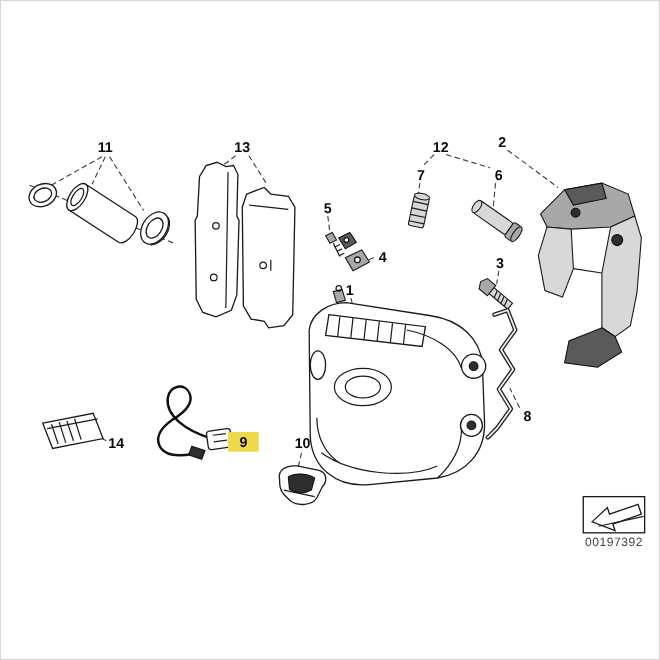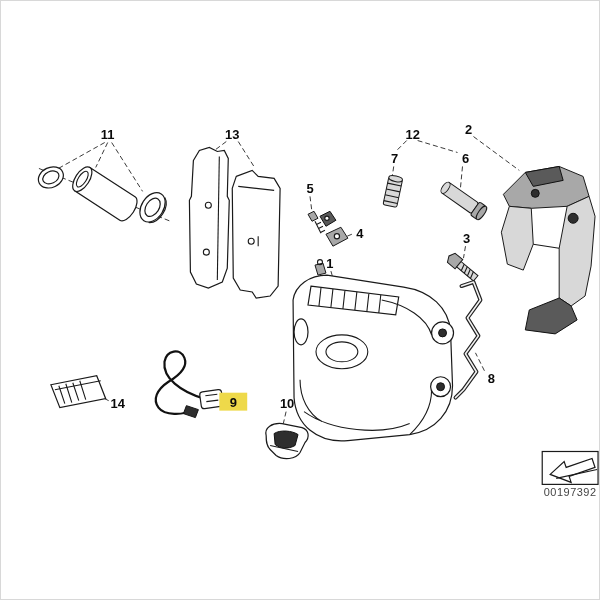--- a/index.html
+++ b/index.html
@@ -1,17 +1,17 @@
 <!DOCTYPE html>
 <html><head>
 <meta charset="utf-8">
 <style>
   html,body{margin:0;padding:0;background:#fff;}
   body{width:600px;height:600px;font-family:"Liberation Sans",sans-serif;}
-  .canvas{box-sizing:border-box;width:600px;height:600px;border:1px solid #d8d8d8;background:#fff;position:relative;padding-left:12px;}
+  .canvas{box-sizing:border-box;width:600px;height:600px;border:1px solid #d8d8d8;background:#fff;position:relative;}
   svg{display:block;}
   .callout{font-weight:bold;font-size:13px;fill:#0a0a0a;cursor:pointer;}
   .partnum{font-size:11px;fill:#444;letter-spacing:.5px;}
   .ln{fill:none;stroke:#1a1a1a;stroke-width:1.1;}
   .fw{fill:#ffffff;stroke:#1a1a1a;stroke-width:1.2;}
   .fl{fill:#d8d8d8;stroke:#1a1a1a;stroke-width:1;}
   .fm{fill:#a8a8a8;stroke:#1a1a1a;stroke-width:1;}
   .fd{fill:#5a5a5a;stroke:#111;stroke-width:1;}
   .fdd{fill:#2e2e2e;stroke:#111;stroke-width:1;}
   .dash{fill:none;stroke:#3a3a3a;stroke-width:1;stroke-dasharray:5 3;}

